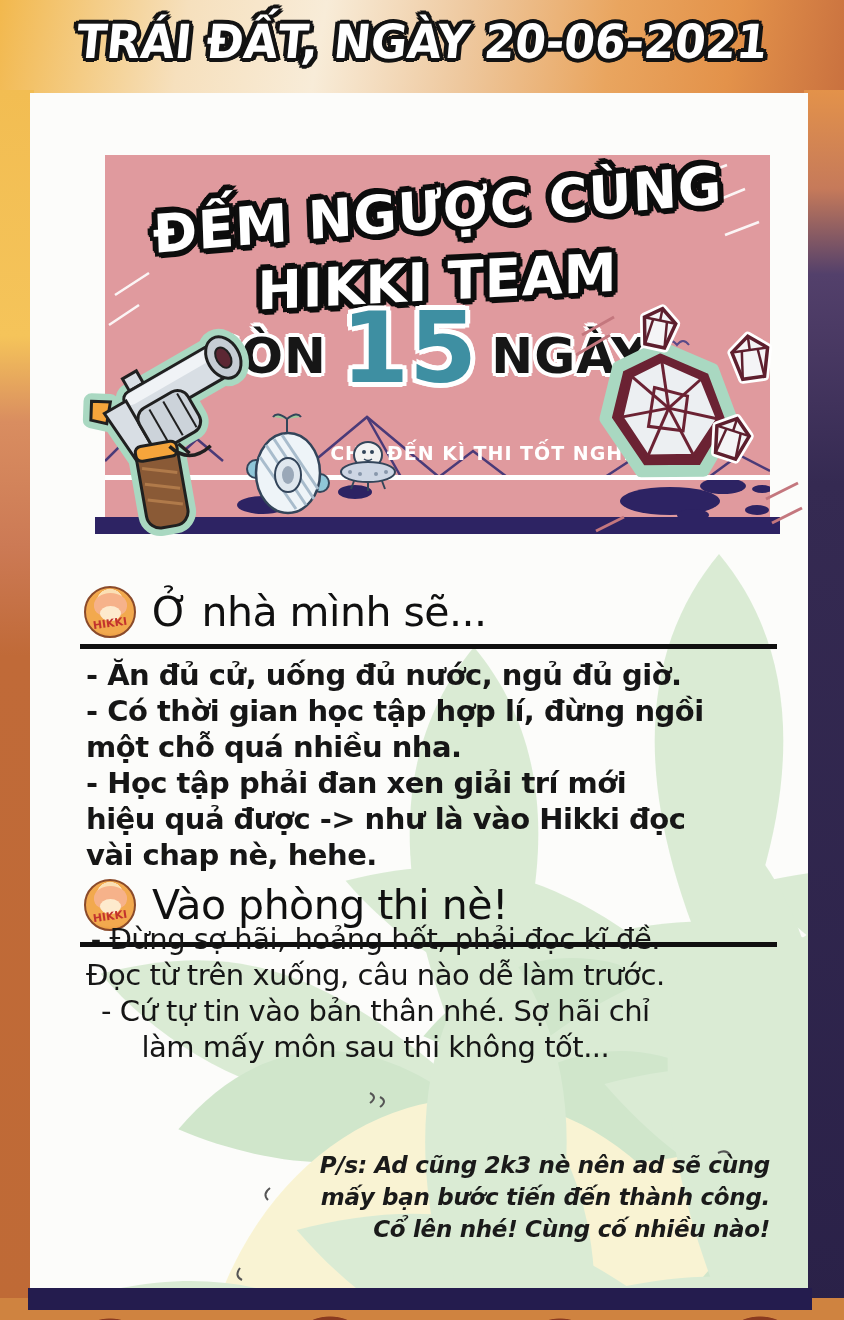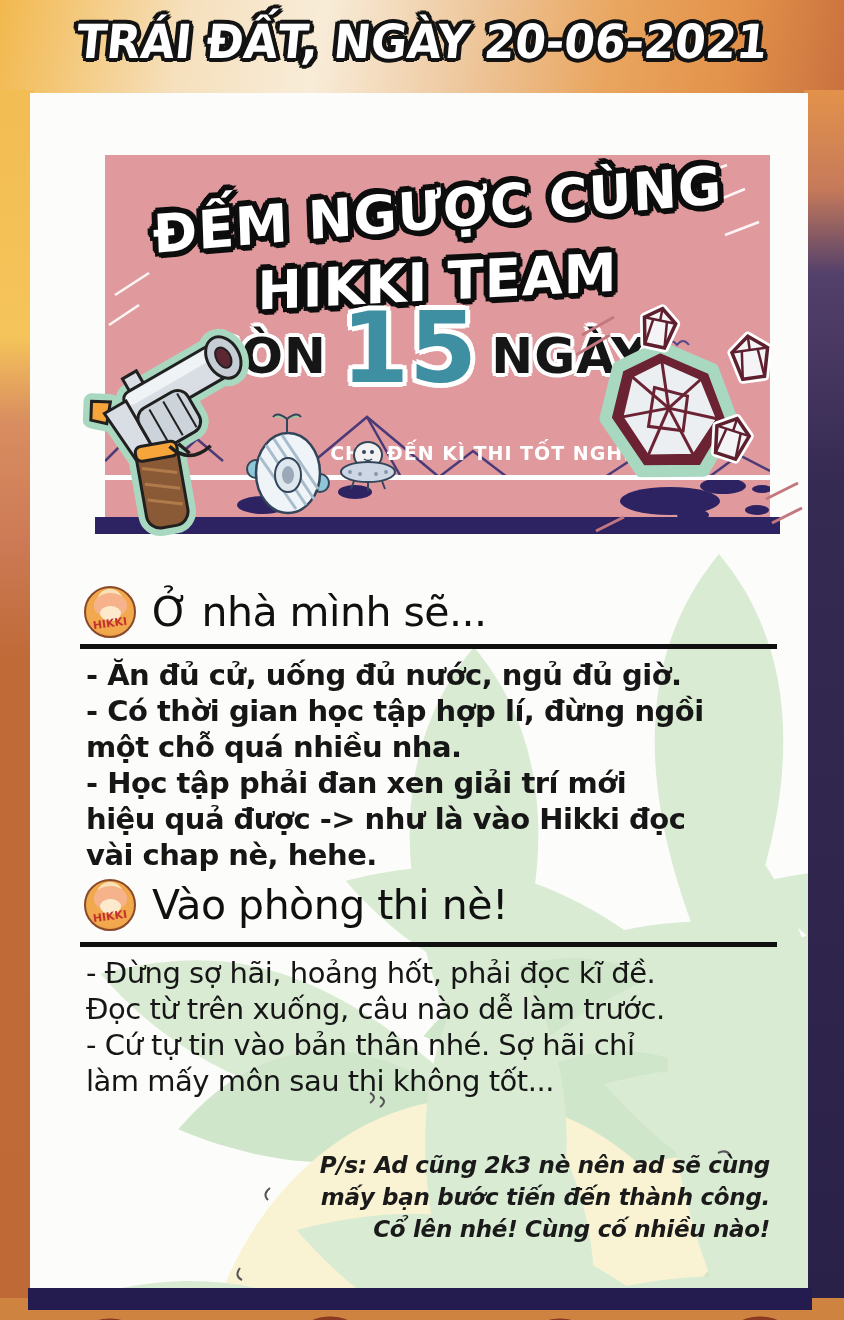--- a/index.html
+++ b/index.html
@@ -60,21 +60,21 @@
   .ufo-svg{position:absolute;left:212px;top:318px;z-index:3;}
   
   .pine-svg,.fish-svg{position:absolute;left:0;top:0;z-index:1;}
   .content{position:absolute;left:0;top:0;width:778px;height:1195px;z-index:2;}
   .h-row{position:absolute;display:flex;align-items:center;gap:16px;left:54px;}
   .h1-row{top:493px;} .h2-row{top:786px;}
   .heading{font-size:41px;font-weight:normal;color:#101010;letter-spacing:-0.5px;}
   .underline{position:absolute;left:50px;width:697px;height:5px;background:#101010;}
   .u1{top:551px;} .u2{top:849px;}
   .para{position:absolute;left:56px;font-size:29px;line-height:36px;color:#161616;letter-spacing:-0.5px;}
-  .p1{top:564px;font-weight:bold;} .p2{top:862px;}
+  .p1{top:564px;font-weight:bold;} .p2{top:828px;text-align:center;}
   .ps-block{position:absolute;left:260px;top:1056px;width:480px;text-align:right;
     font-size:23px;line-height:32px;font-weight:bold;color:#1a1a1a;letter-spacing:-0.3px;font-style:italic;}
   
   .avatar{width:52px;height:52px;border-radius:50%;position:relative;flex:0 0 52px;
     background:radial-gradient(circle at 50% 30%,#fbe0b5 0 32%,#f2a94e 33% 74%,#dd872f 100%);
     border:2px solid #8a4a2a;box-sizing:border-box;overflow:hidden;}
   .avatar .hair{position:absolute;top:5px;left:8px;width:33px;height:24px;
     border-radius:50% 50% 45% 45%;background:#f6b28a;}
   .avatar .face{position:absolute;top:18px;left:14px;width:21px;height:15px;border-radius:50%;background:#fdeacd;}
   .avatar .label{position:absolute;bottom:6px;left:0;width:100%;text-align:center;

